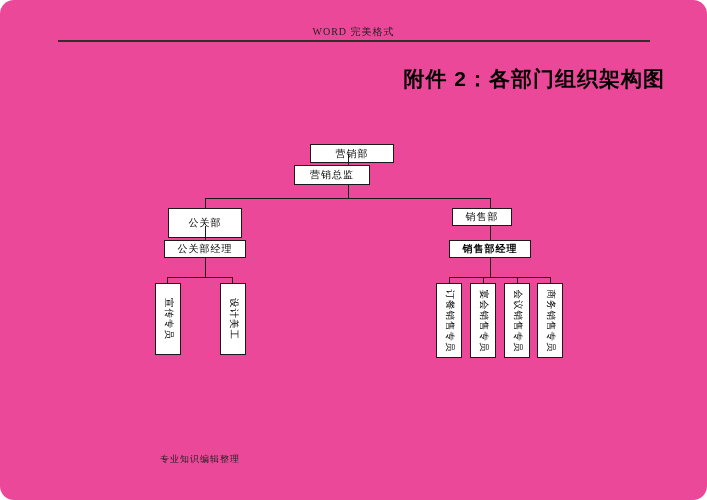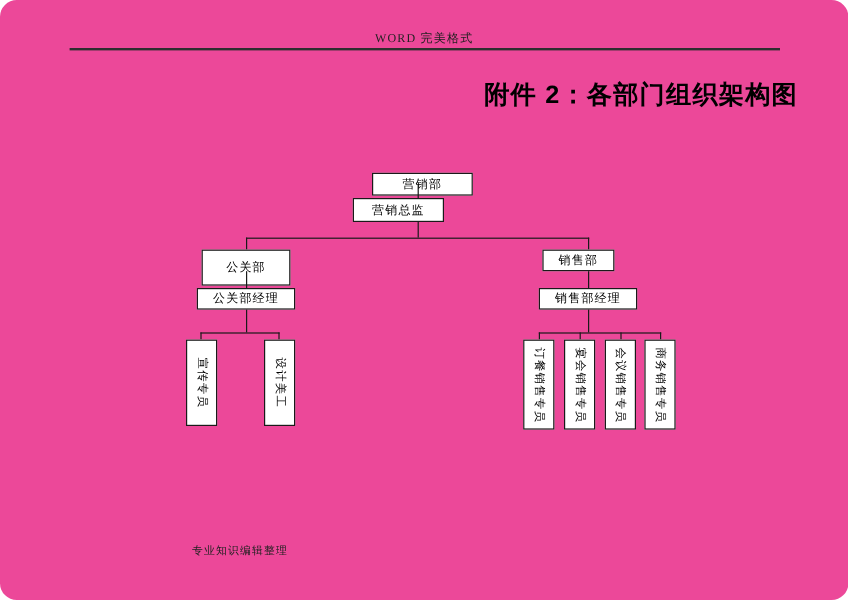--- a/index.html
+++ b/index.html
@@ -64,21 +64,21 @@
 
     <div class="vbox" style="left:155px;top:283px;width:26px;height:72px;">
       <span>宣传专员</span>
     </div>
     <div class="vbox" style="left:220px;top:283px;width:26px;height:72px;">
       <span>设计美工</span>
     </div>
 
     <div class="obox" style="left:452px;top:208px;width:60px;height:18px;">销售部</div>
     <div class="cl" style="left:490px;top:226px;width:1px;height:14px;"></div>
-    <div class="obox" style="left:449px;top:240px;width:82px;height:18px;">销售部经理</div>
+    <div class="obox" style="left:449px;top:240px;width:82px;height:18px;font-weight:bold;">销售部经理</div>
     <div class="cl" style="left:490px;top:258px;width:1px;height:19px;"></div>
     <div class="cl" style="left:449px;top:277px;width:102px;height:1px;"></div>
     <div class="cl" style="left:449px;top:277px;width:1px;height:6px;"></div>
     <div class="cl" style="left:483px;top:277px;width:1px;height:6px;"></div>
     <div class="cl" style="left:517px;top:277px;width:1px;height:6px;"></div>
     <div class="cl" style="left:550px;top:277px;width:1px;height:6px;"></div>
 
     <div class="vbox" style="left:436px;top:283px;width:26px;height:75px;">
       <span>订餐销售专员</span>
     </div>

